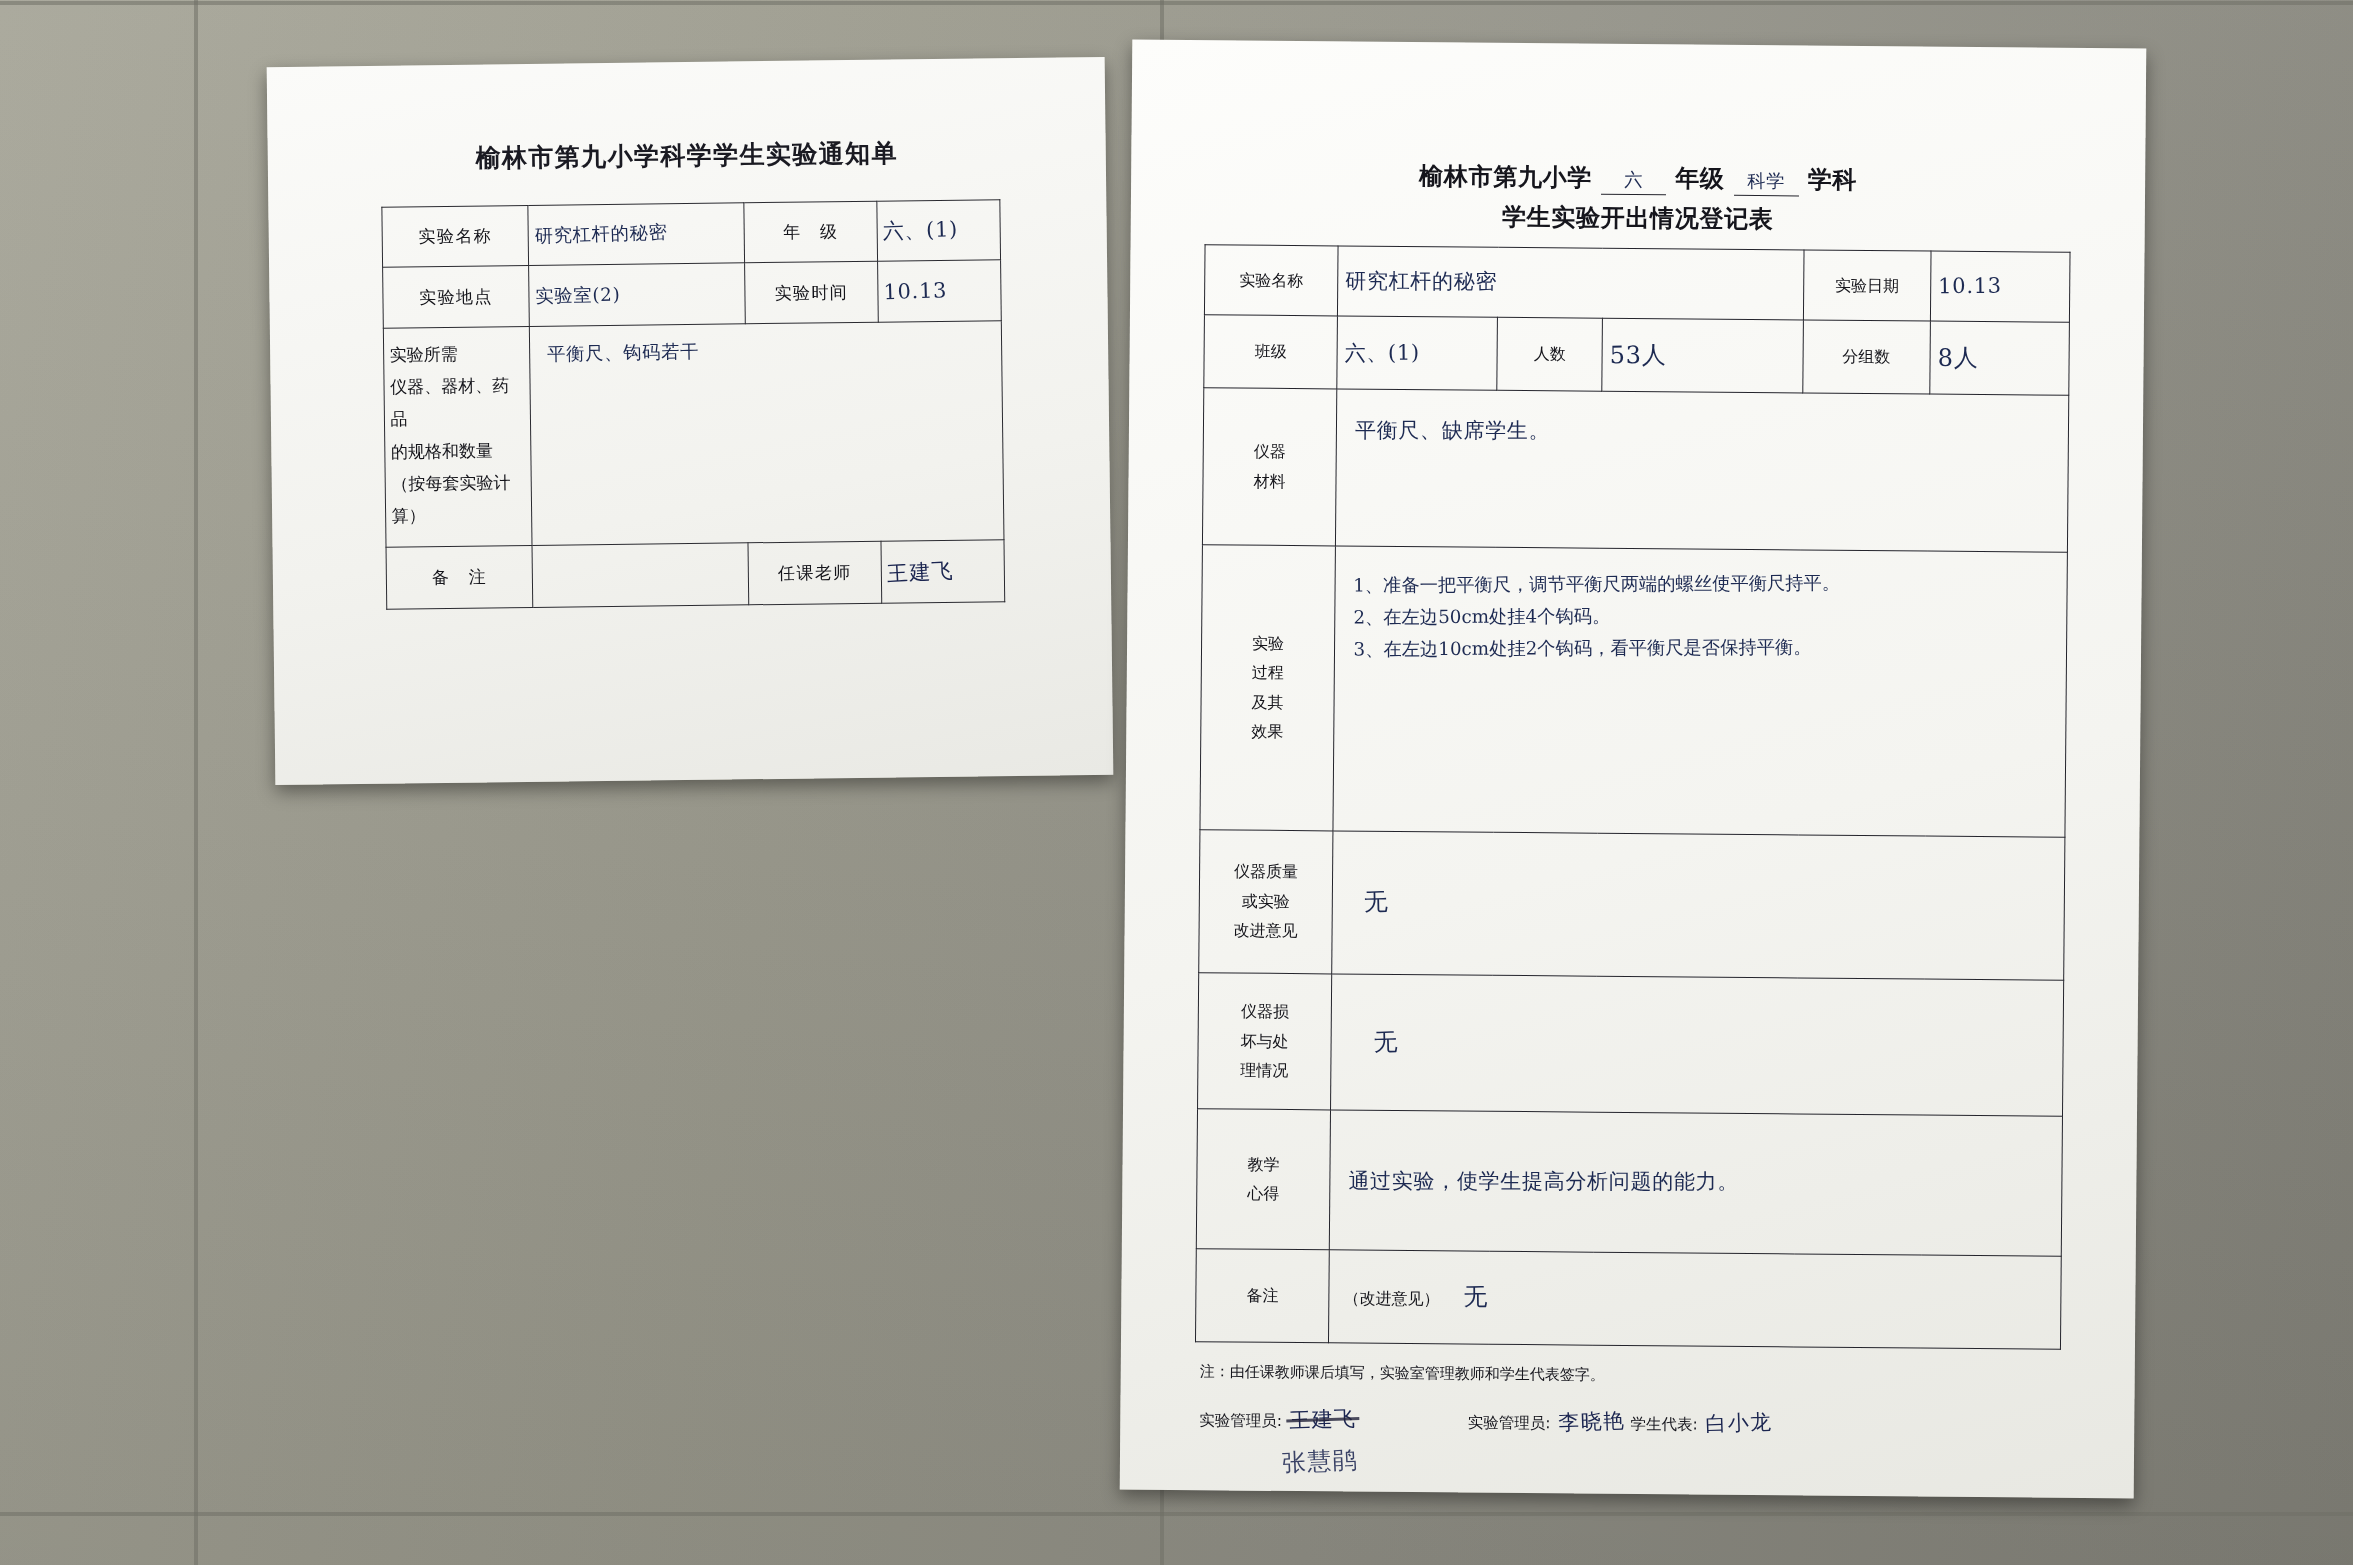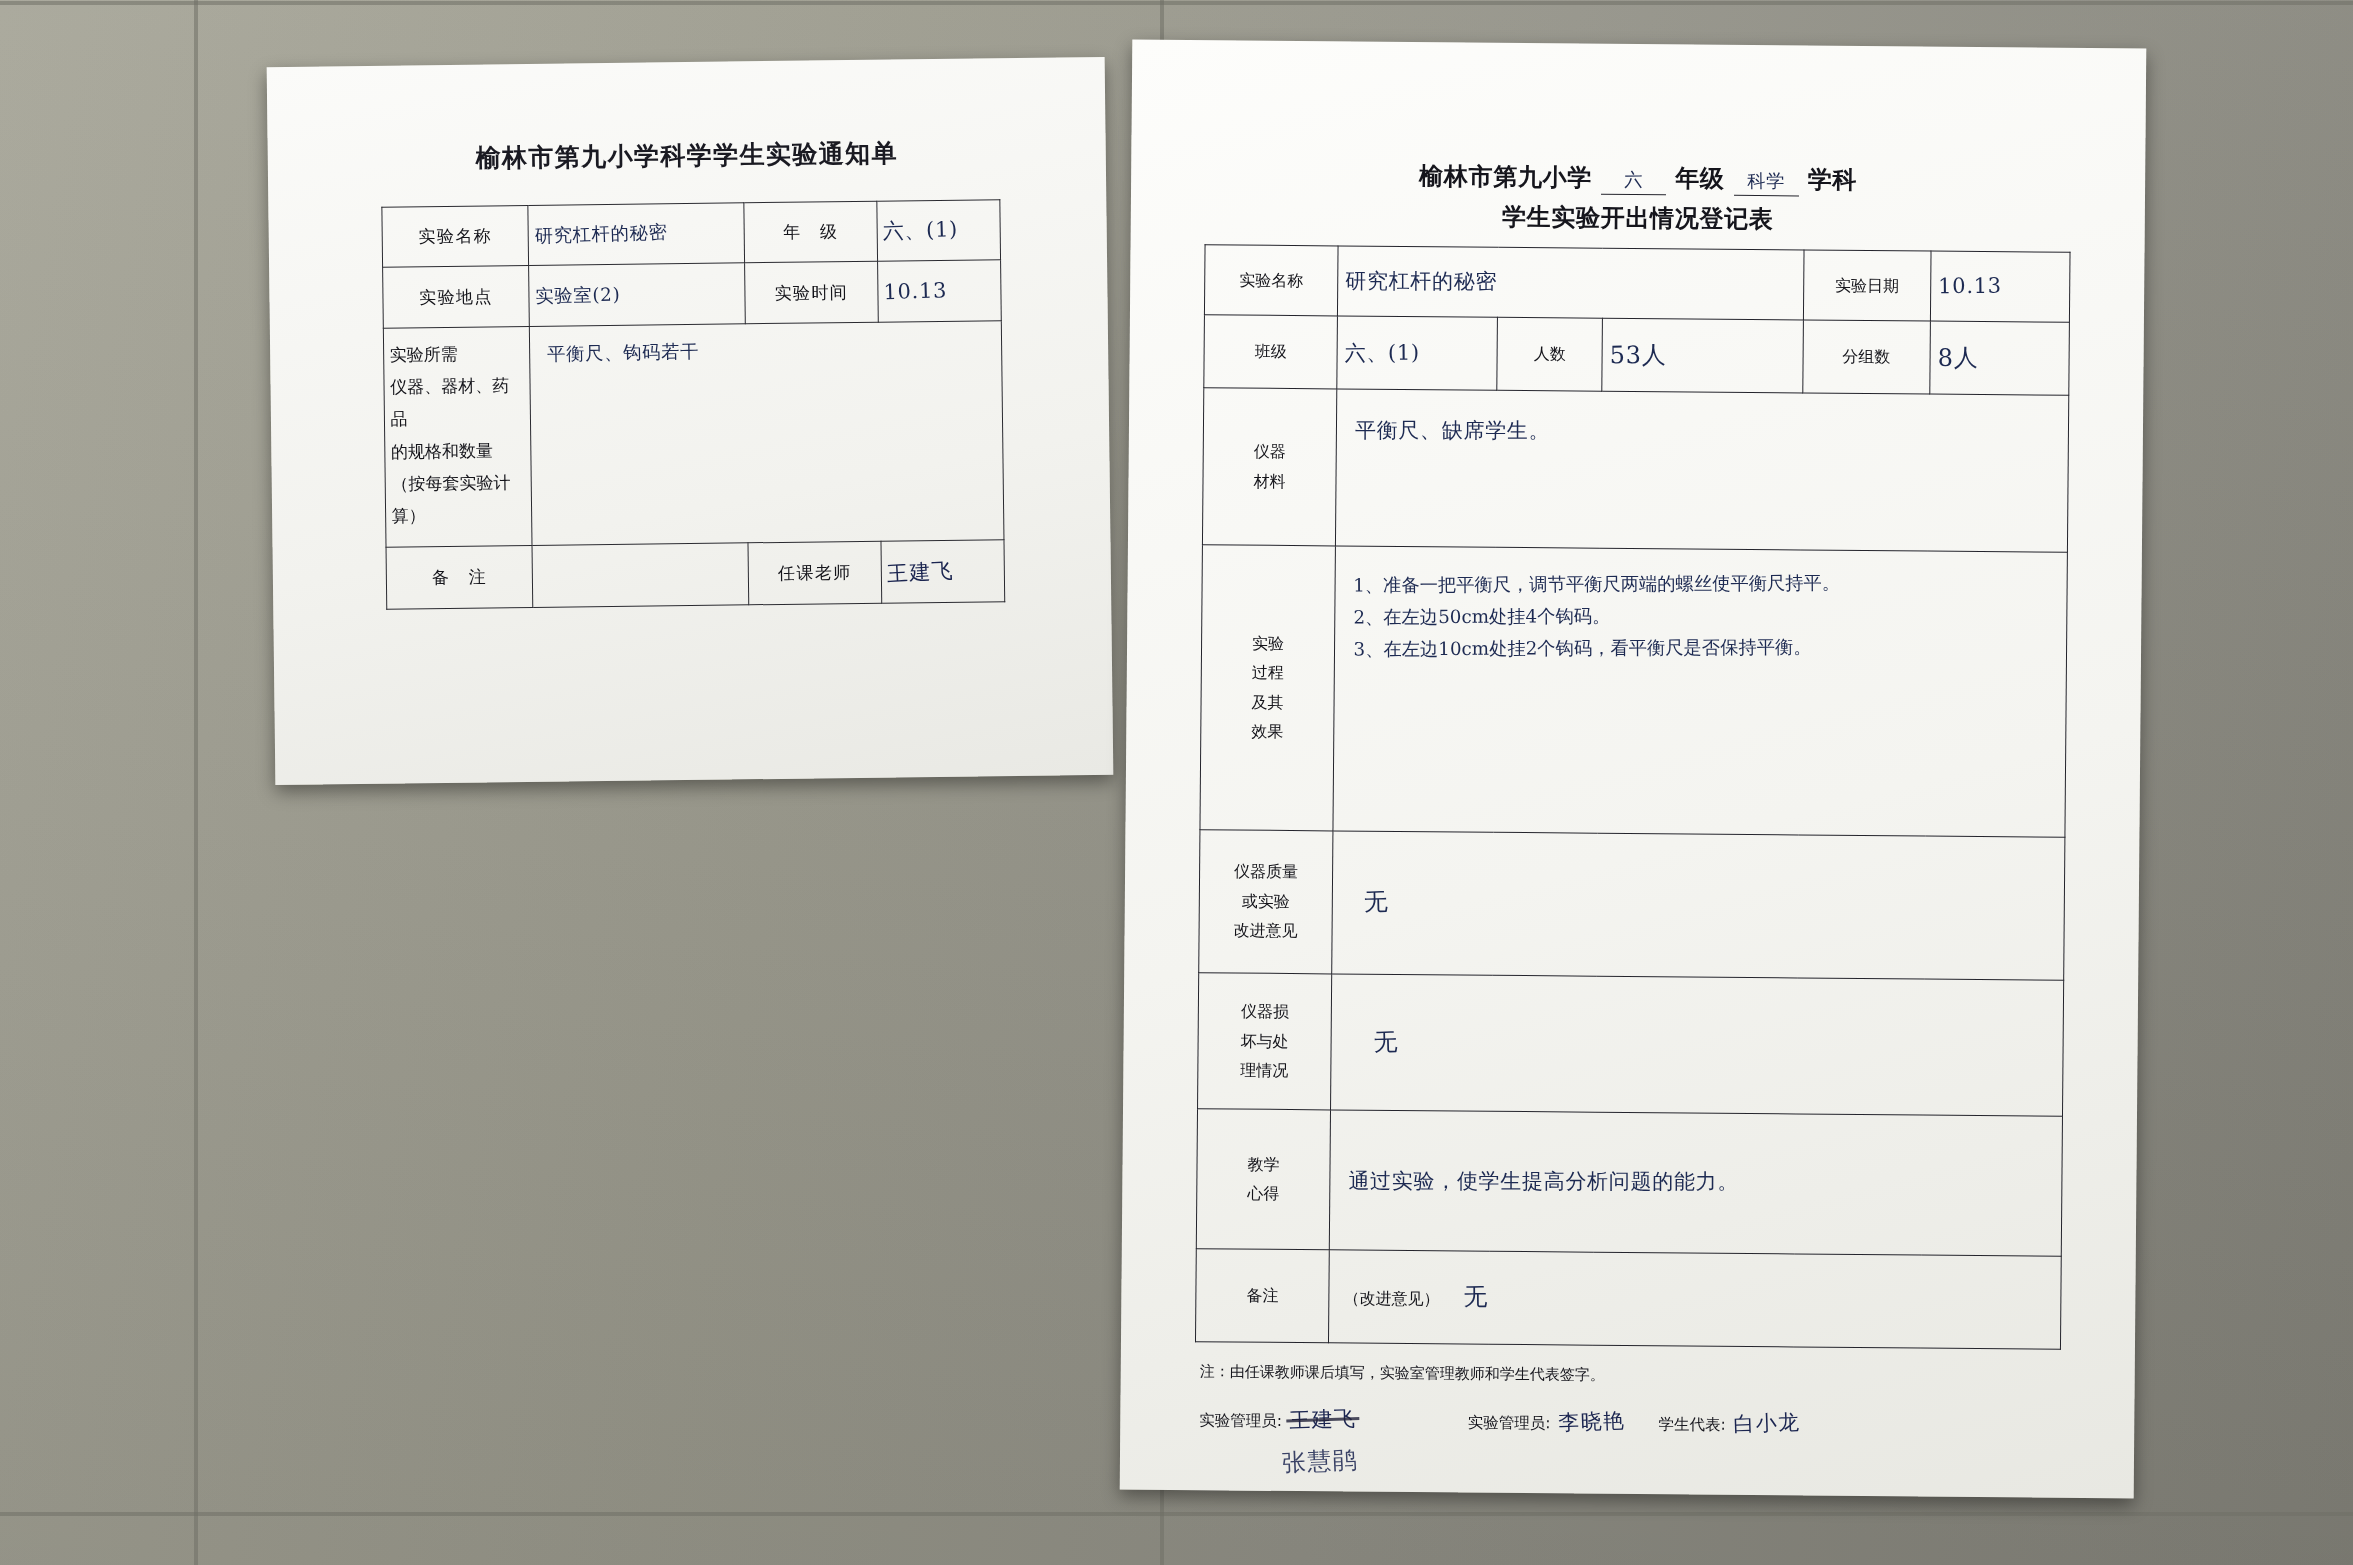--- a/index.html
+++ b/index.html
@@ -339,21 +339,21 @@
 
       <div class="sign-row">
         <span class="k">实验管理员:</span>
         <span class="slot">
           <span class="sig stamp-strike">王建飞</span>
         </span>
         <span class="k" style="margin-left: 106px;">实验管理员:</span>
         <span class="slot">
           <span class="sig">李晓艳</span>
         </span>
-        <span class="k" style="margin-left: 28px;">学生代表:</span>
+        <span class="k" style="">学生代表:</span>
         <span class="slot">
           <span class="sig">白小龙</span>
         </span>
       </div>
 
       <div style="position:absolute; left: 162px; top: 1404px;">
         <span class="sig scribble" style="font-size: 24px; transform: rotate(-3deg);">张慧鹃</span>
       </div>
     </div>
   </div>

